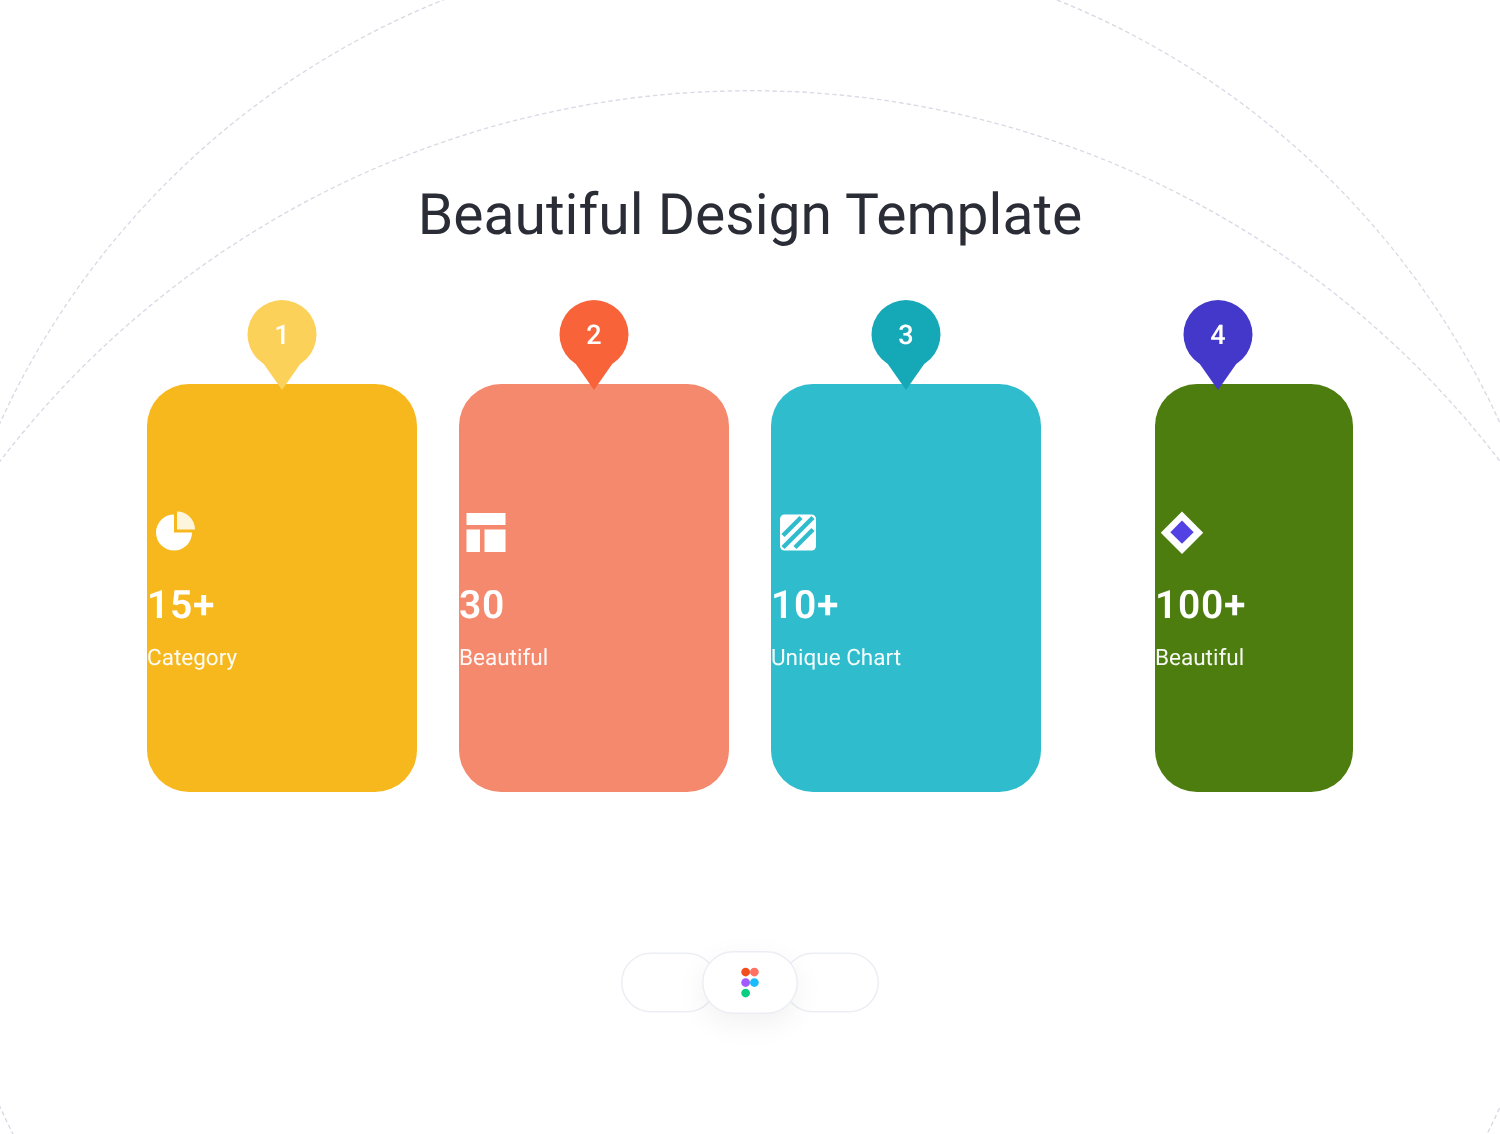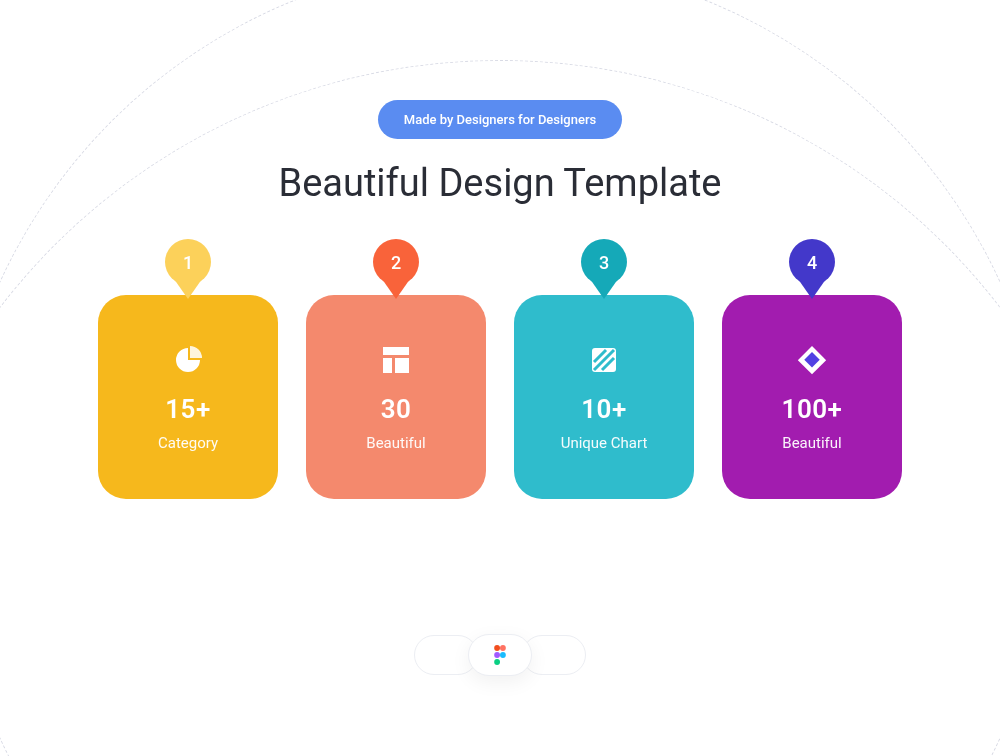--- a/index.html
+++ b/index.html
@@ -77,43 +77,42 @@
     border-left: 14px solid transparent;
     border-right: 14px solid transparent;
     border-top: 20px solid currentColor;
   }
   
   .pin { --c: #888; }
   .pin::after { border-top-color: var(--c); }
   .pin { background: var(--c); }
 
   .card {
-    height: 204px;
+    height: 272px;
     border-radius: 28px;
     display: flex;
     flex-direction: column;
-    align-items: center;
     justify-content: center;
     color: #ffffff;
     gap: 16px;
   }
   .card .icon { width: 36px; height: 36px; display: flex; align-items: center; justify-content: center; }
   .card .icon svg { width: 32px; height: 32px; }
 
   .stat { font-size: 26px; font-weight: 600; letter-spacing: 0.5px; }
   .label { font-size: 15px; font-weight: 400; opacity: 0.95; margin-top: -6px; }
 
   .c1-pin { --c: #fcd15a; }
   .c1-card { background: #f6b81c; }
   .c2-pin { --c: #f9633a; }
   .c2-card { background: #f4896d; }
   .c3-pin { --c: #15a9b8; }
   .c3-card { background: #2fbccc; }
   .c4-pin { --c: #4338ca; }
-  .c4-card { background: #a21caf; }
+  .c4-card { background: #4d7c0f; margin-left: 48px; }
 
   .footer {
     position: absolute;
     z-index: 2;
     left: 50%;
     transform: translateX(-50%);
     bottom: 80px;
     display: flex;
     align-items: center;
     justify-content: center;
@@ -137,21 +136,20 @@
 </style>
 </head>
 <body>
 
 <div class="orbits">
   <div class="orbit a"></div>
   <div class="orbit b"></div>
 </div>
 
 <div class="header">
-  <div class="pill">Made by Designers for Designers</div>
   <h1 class="title">Beautiful Design Template</h1>
 </div>
 
 <div class="grid">
 
   <div class="cardwrap">
     <div class="pin c1-pin">
         <span>1</span>
       </div>
     <div class="card c1-card">

